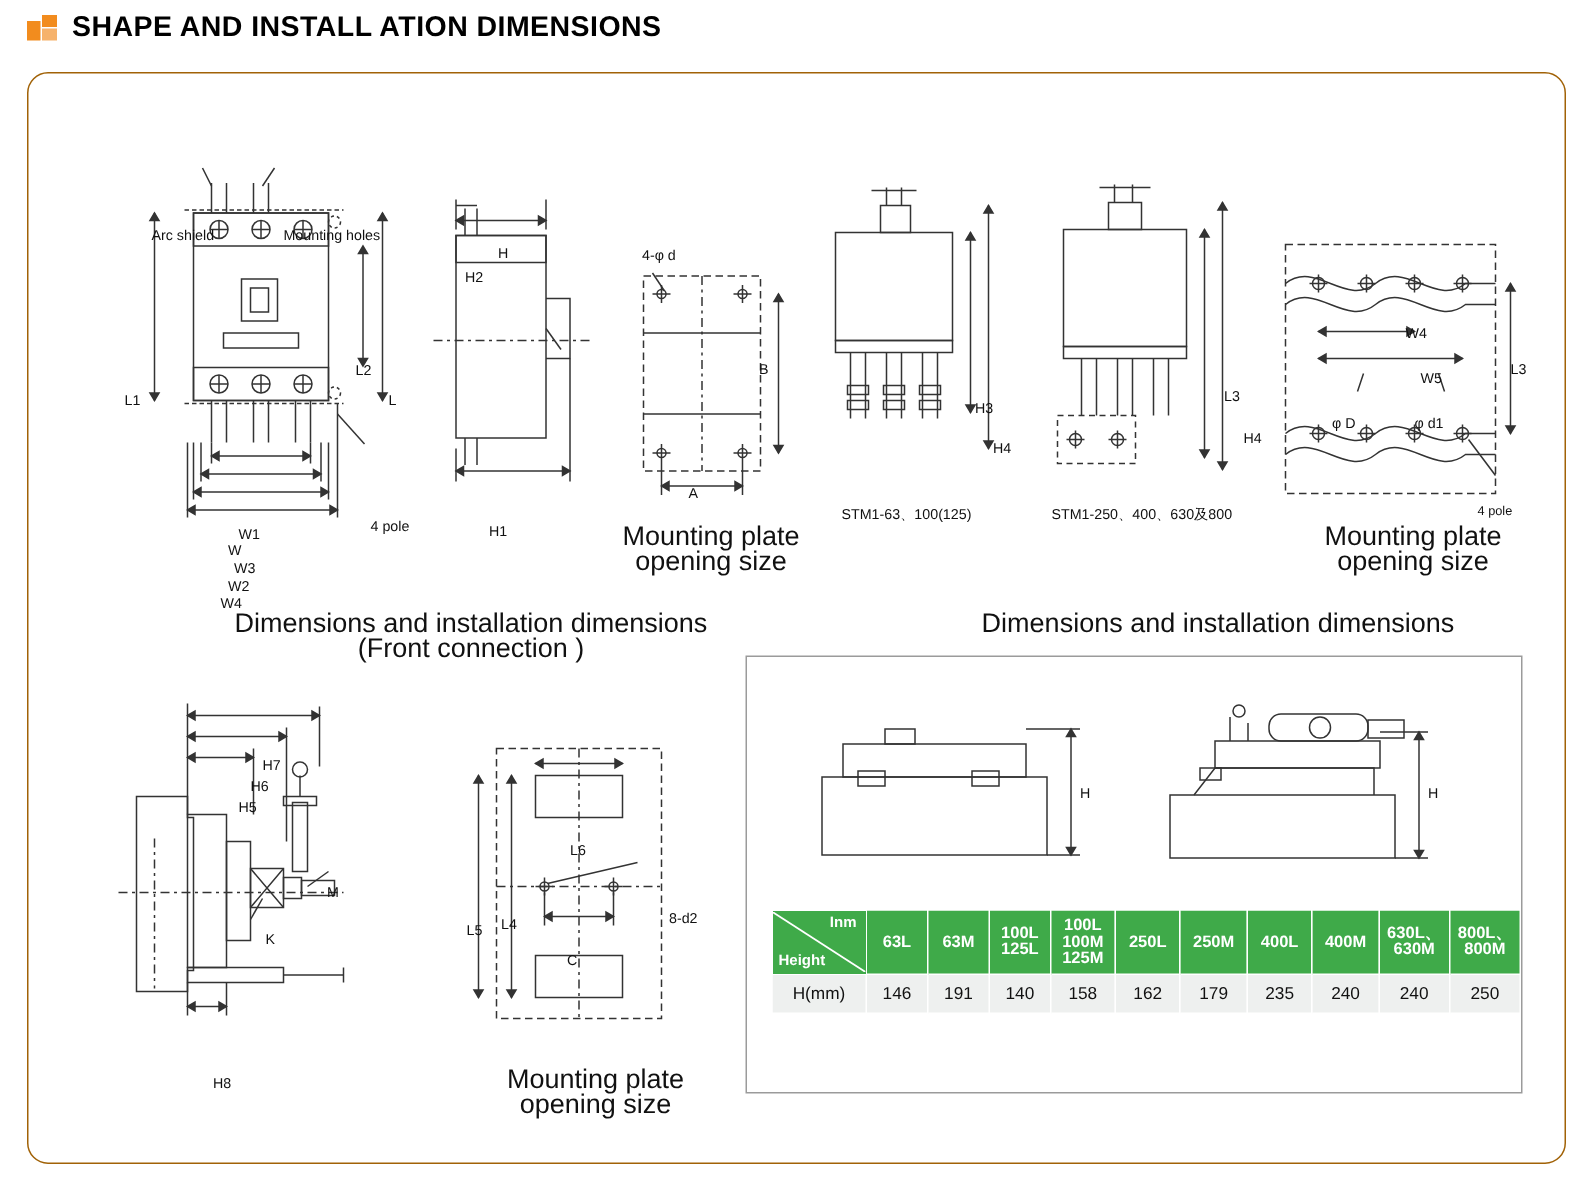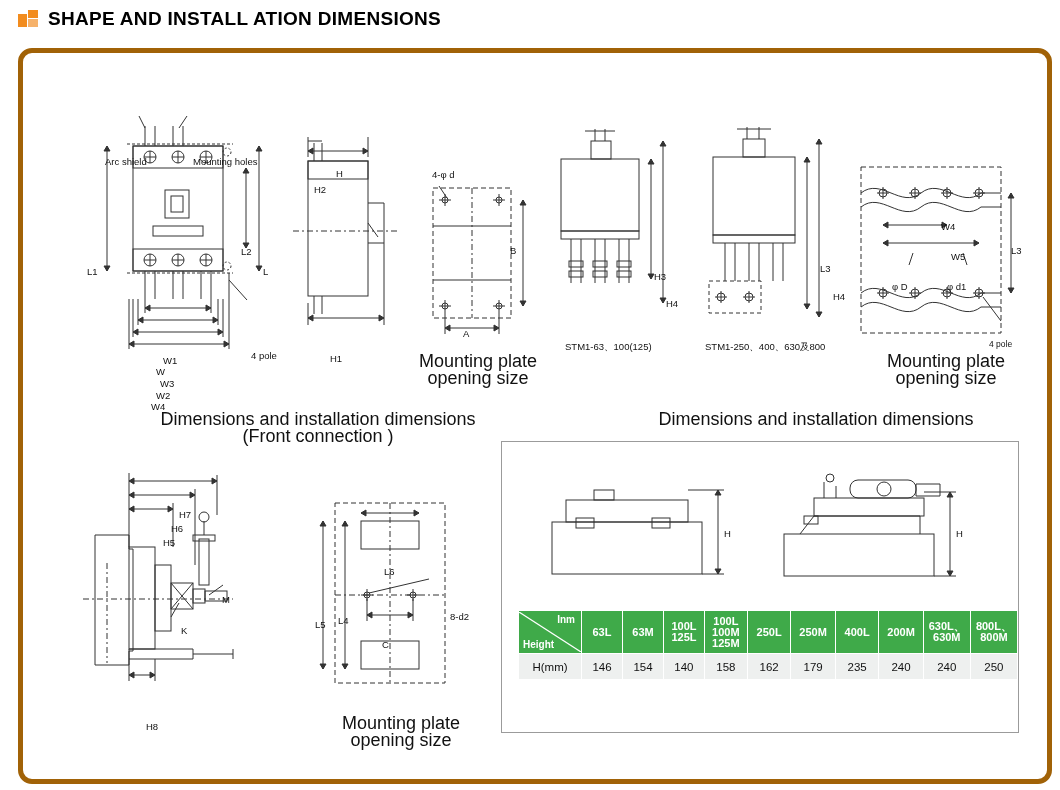--- a/index.html
+++ b/index.html
@@ -20,21 +20,21 @@
   }
   .hdr-icon .sq1{position:absolute;left:0;top:4px;width:9px;height:13px;background:#f28c1e;}
   .hdr-icon .sq2{position:absolute;left:10px;top:0px;width:10px;height:8px;background:#f28c1e;}
   .hdr-icon .sq3{position:absolute;left:10px;top:9px;width:10px;height:8px;background:#f6b26b;}
   .page-title{
     font-size:19px;font-weight:bold;letter-spacing:.3px;color:#000;
   }
   
   .panel{
     position:absolute;left:18px;top:48px;width:1024px;height:726px;
-    border:5px solid #a16207;border-radius:14px;background:#fff;
+    border:1px solid #a16207;border-radius:14px;background:#fff;
   }
   
   .cap{
     position:absolute;text-align:center;font-size:18px;color:#111;line-height:17px;
   }
   .lbl{position:absolute;font-size:9.5px;color:#111;white-space:nowrap;}
   .lbl-s{position:absolute;font-size:8.5px;color:#111;white-space:nowrap;}
   .drawing{position:absolute;}
   svg{display:block;overflow:visible;}
   
@@ -469,32 +469,32 @@
           <th style="width:40px">63L</th>
           <th style="width:40px">63M</th>
           <th style="width:38px;white-space:pre-line">100L
 125L</th>
           <th style="width:40px;white-space:pre-line">100L
 100M
 125M</th>
           <th style="width:42px">250L</th>
           <th style="width:42px">250M</th>
           <th style="width:42px">400L</th>
-          <th style="width:42px">200M</th>
+          <th style="width:42px">400M</th>
           <th style="width:42px;white-space:pre-line">630L、
 630M</th>
           <th style="width:42px;white-space:pre-line">800L、
 800M</th>
         </tr>
       </thead>
       <tbody>
         <tr>
           <td class="first">H(mm)</td>
           <td>146</td>
-          <td>154</td>
+          <td>191</td>
           <td>140</td>
           <td>158</td>
           <td>162</td>
           <td>179</td>
           <td>235</td>
           <td>240</td>
           <td>240</td>
           <td>250</td>
         </tr>
       </tbody>

